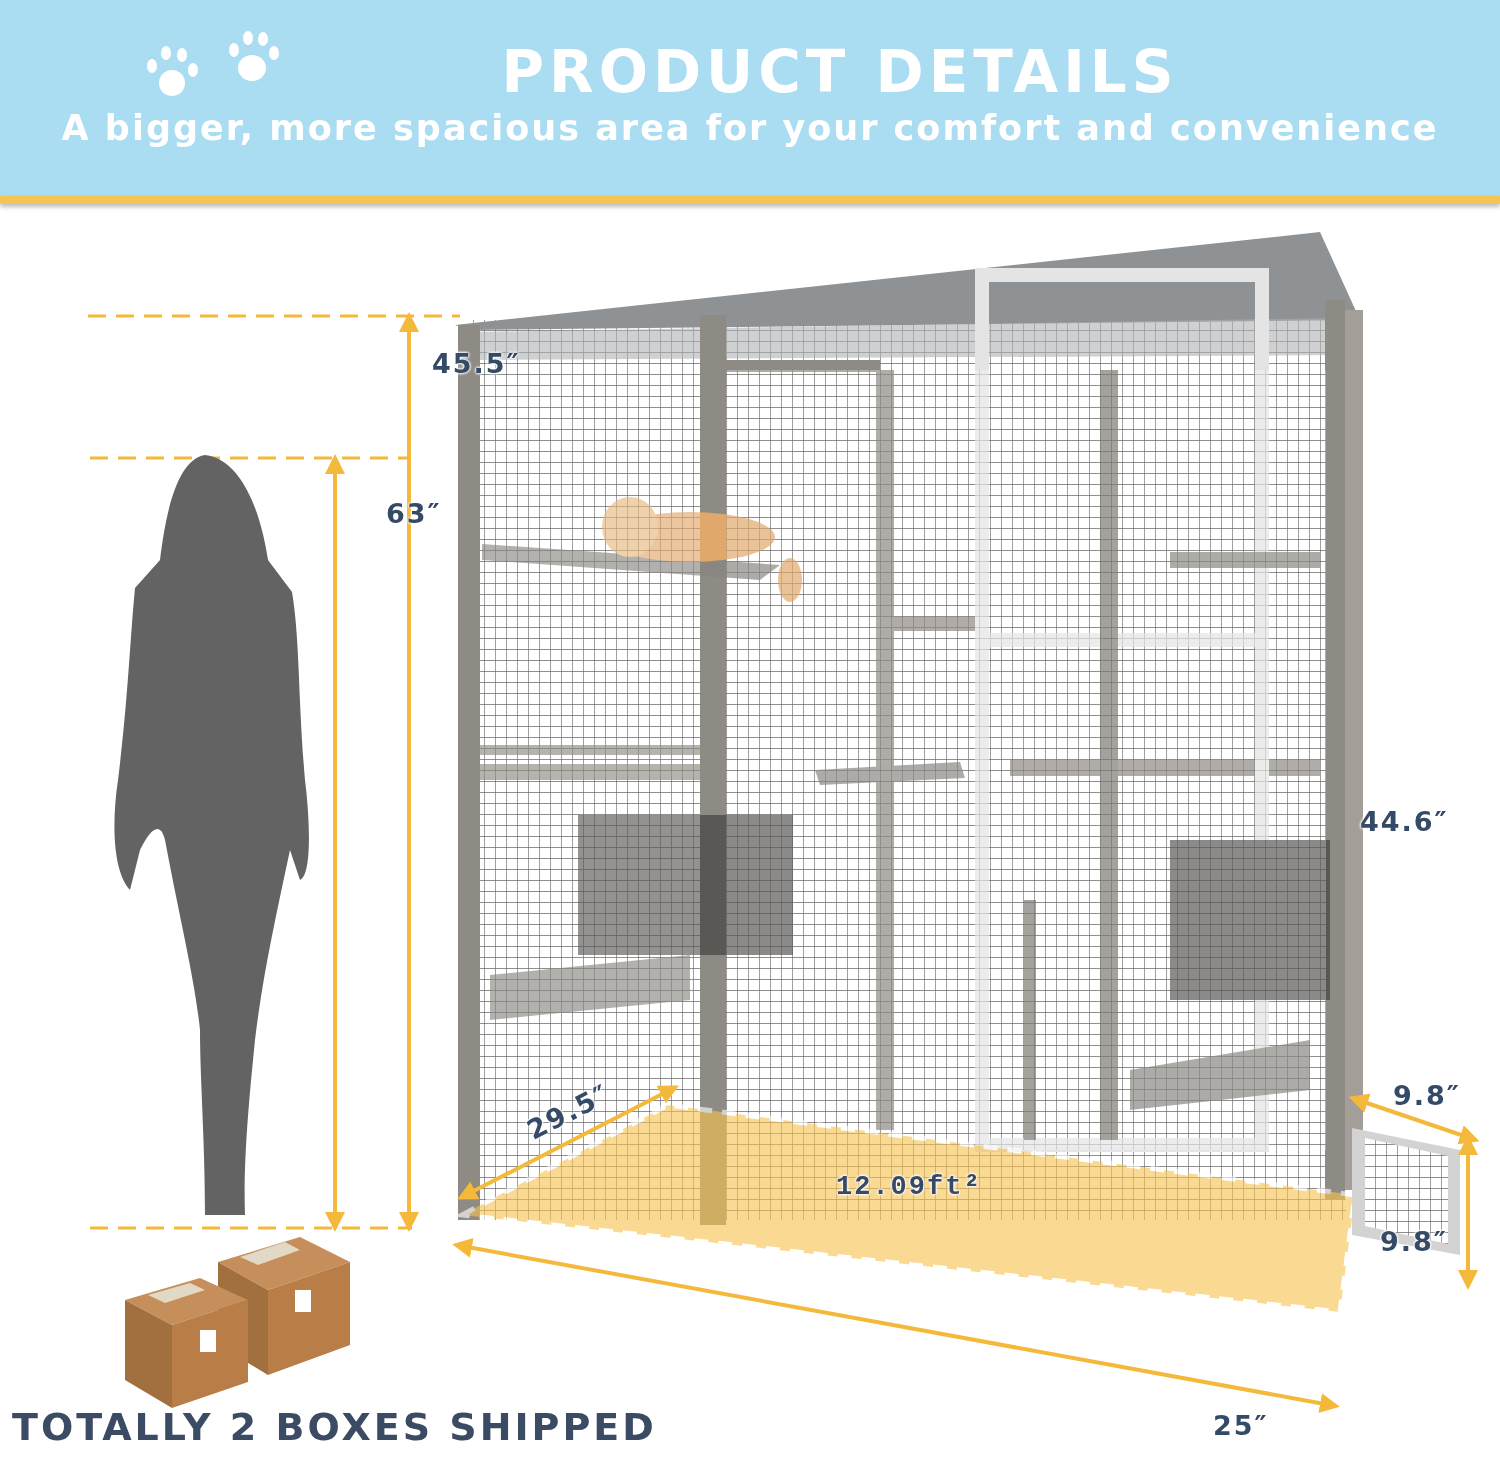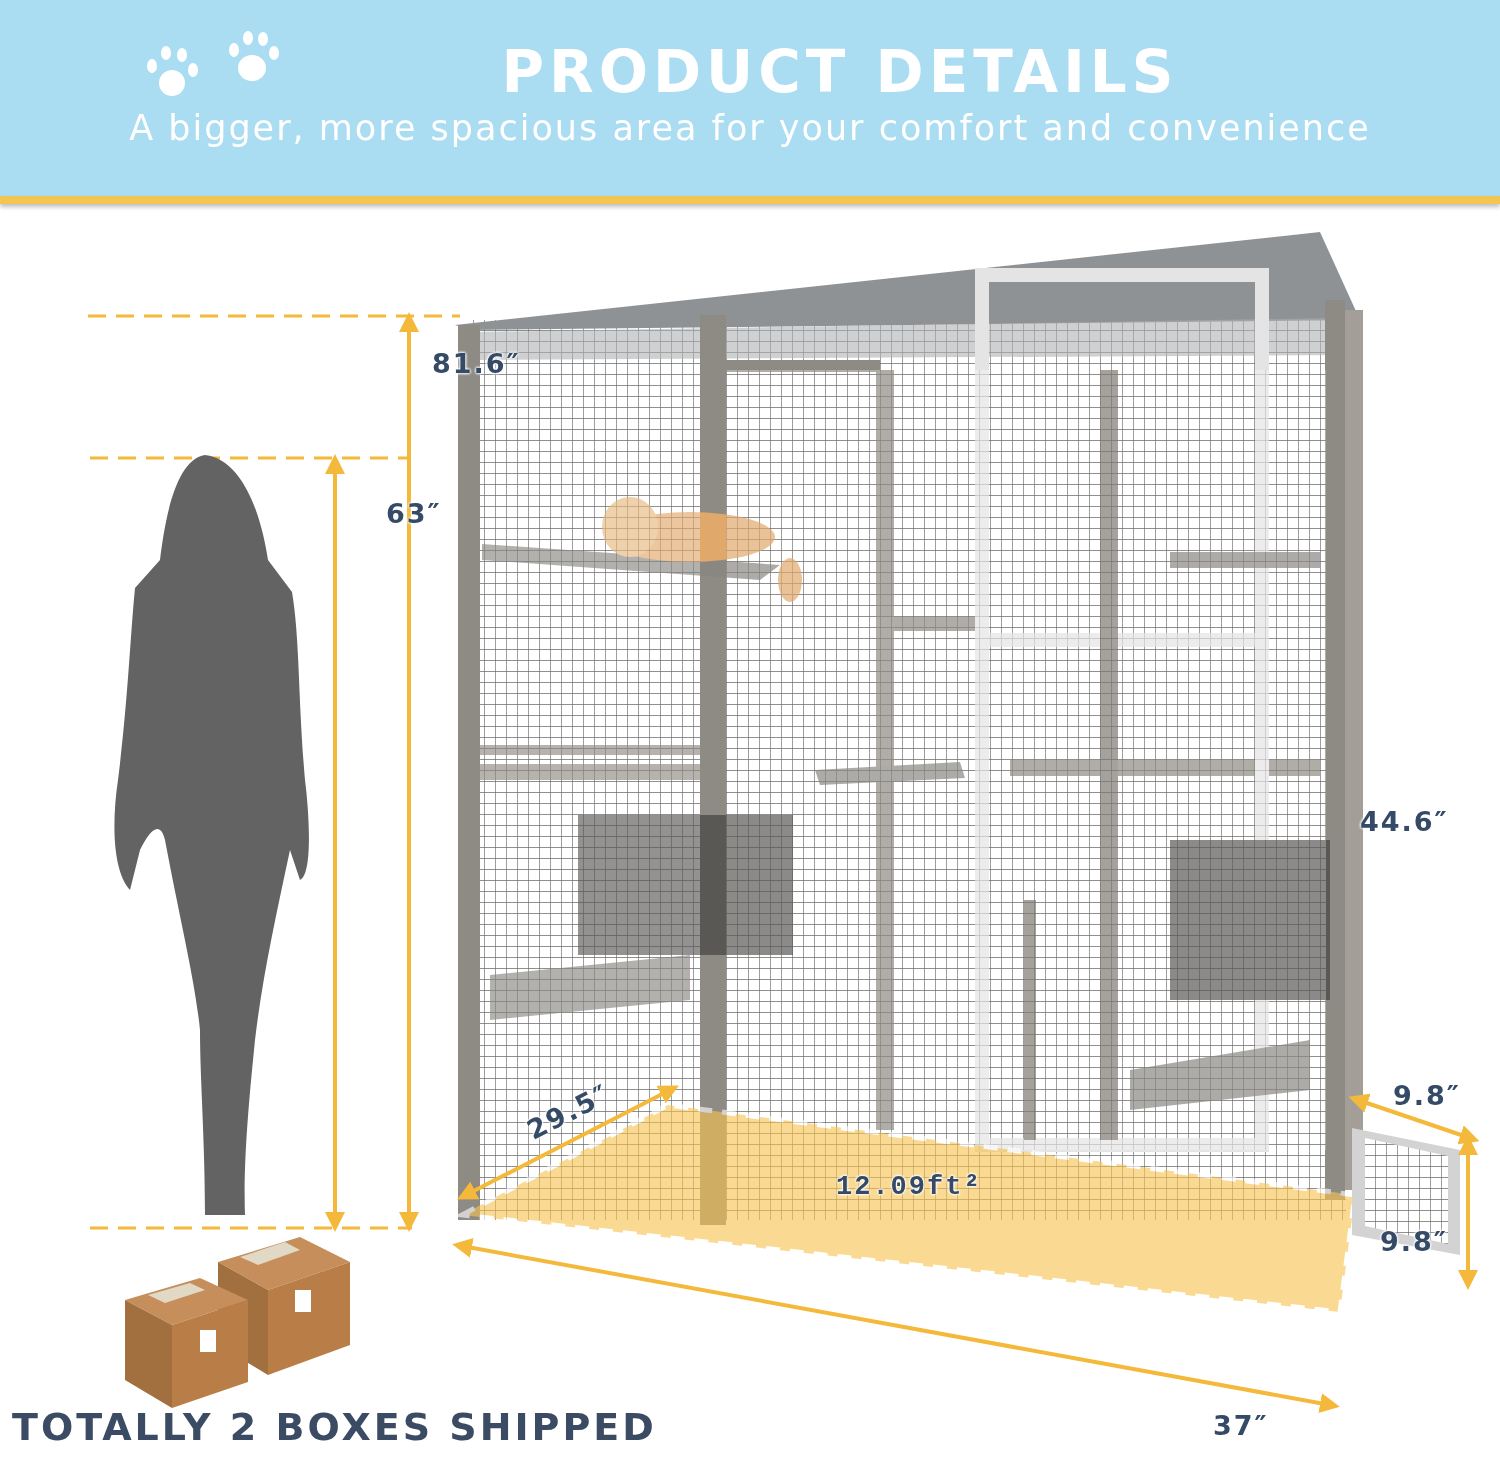--- a/index.html
+++ b/index.html
@@ -1,20 +1,20 @@
 <!DOCTYPE html>
 <html><head>
 <meta charset="utf-8">
 <style>
   html,body{margin:0;padding:0;}
   body{width:1500px;height:1463px;background:#ffffff;position:relative;overflow:hidden;font-family:"DejaVu Sans",sans-serif;}
   .banner{position:absolute;left:0;top:0;width:1500px;height:196px;background:#aadcf2;}
   .banner-line{position:absolute;left:0;top:196px;width:1500px;height:8px;background:#f4c553;box-shadow:0 3px 4px rgba(0,0,0,0.25);}
   .title{position:absolute;left:0;top:38px;width:1500px;text-align:center;color:#fff;font-weight:bold;font-size:58px;letter-spacing:5px;padding-left:100px;box-sizing:border-box;margin-left:40px;}
-  .subtitle{position:absolute;left:0;top:108px;width:1500px;text-align:center;color:#fff;font-weight:normal;font-size:35px;letter-spacing:2px;}
+  .subtitle{position:absolute;left:0;top:108px;width:1500px;text-align:center;color:#fff;font-weight:bold;font-size:35px;letter-spacing:2px;}
   .paws{position:absolute;left:140px;top:28px;width:160px;height:80px;}
   .dim{position:absolute;color:#344a66;font-weight:bold;font-size:27px;letter-spacing:2px;text-shadow:0 0 3px #fff,0 0 3px #fff,0 0 3px #fff;white-space:nowrap;}
   .boxes-label{position:absolute;left:12px;top:1405px;color:#3b4b63;font-weight:bold;font-size:38px;letter-spacing:3px;}
   svg.layer{position:absolute;left:0;top:0;}
 </style>
 </head>
 <body>
 
 <div class="banner">
   <svg class="paws" viewBox="0 0 160 80">
@@ -134,22 +134,22 @@
     <path d="M240 1257 L258 1265 L300 1250 L285 1242Z" fill="#e2d8c6"></path>
     <path d="M125 1300 L200 1278 L248 1300 L172 1325Z" fill="#c58e5a"></path>
     <path d="M125 1300 L172 1325 L172 1408 L125 1380Z" fill="#a2703f"></path>
     <path d="M172 1325 L248 1300 L248 1382 L172 1408Z" fill="#b97e47"></path>
     <path d="M148 1295 L165 1303 L205 1290 L190 1283Z" fill="#e2d8c6"></path>
     <rect x="200" y="1330" width="16" height="22" fill="#fff"></rect>
     <rect x="295" y="1290" width="16" height="22" fill="#fff"></rect>
   </g>
 </svg>
 
-<div class="dim" style="left:432px;top:348px;">81.6″</div>
+<div class="dim" style="left:432px;top:348px;">45.5″</div>
 <div class="dim" style="left:352px;top:498px;margin-left:34px;">63″</div>
 <div class="dim" style="left:1360px;top:806px;">44.6″</div>
 <div class="dim" style="left:522px;top:1118px;transform:rotate(-27deg);transform-origin:left top;">29.5″</div>
 <div class="dim" style="left:836px;top:1172px;font-family:Liberation Mono, monospace;">12.09ft²</div>
-<div class="dim" style="left:1213px;top:1410px;">37″</div>
+<div class="dim" style="left:1213px;top:1410px;">25″</div>
 <div class="dim" style="left:1393px;top:1080px;">9.8″</div>
 <div class="dim" style="left:1380px;top:1226px;">9.8″</div>
 
 <div class="boxes-label">TOTALLY 2 BOXES SHIPPED</div>
 
 </body></html>

